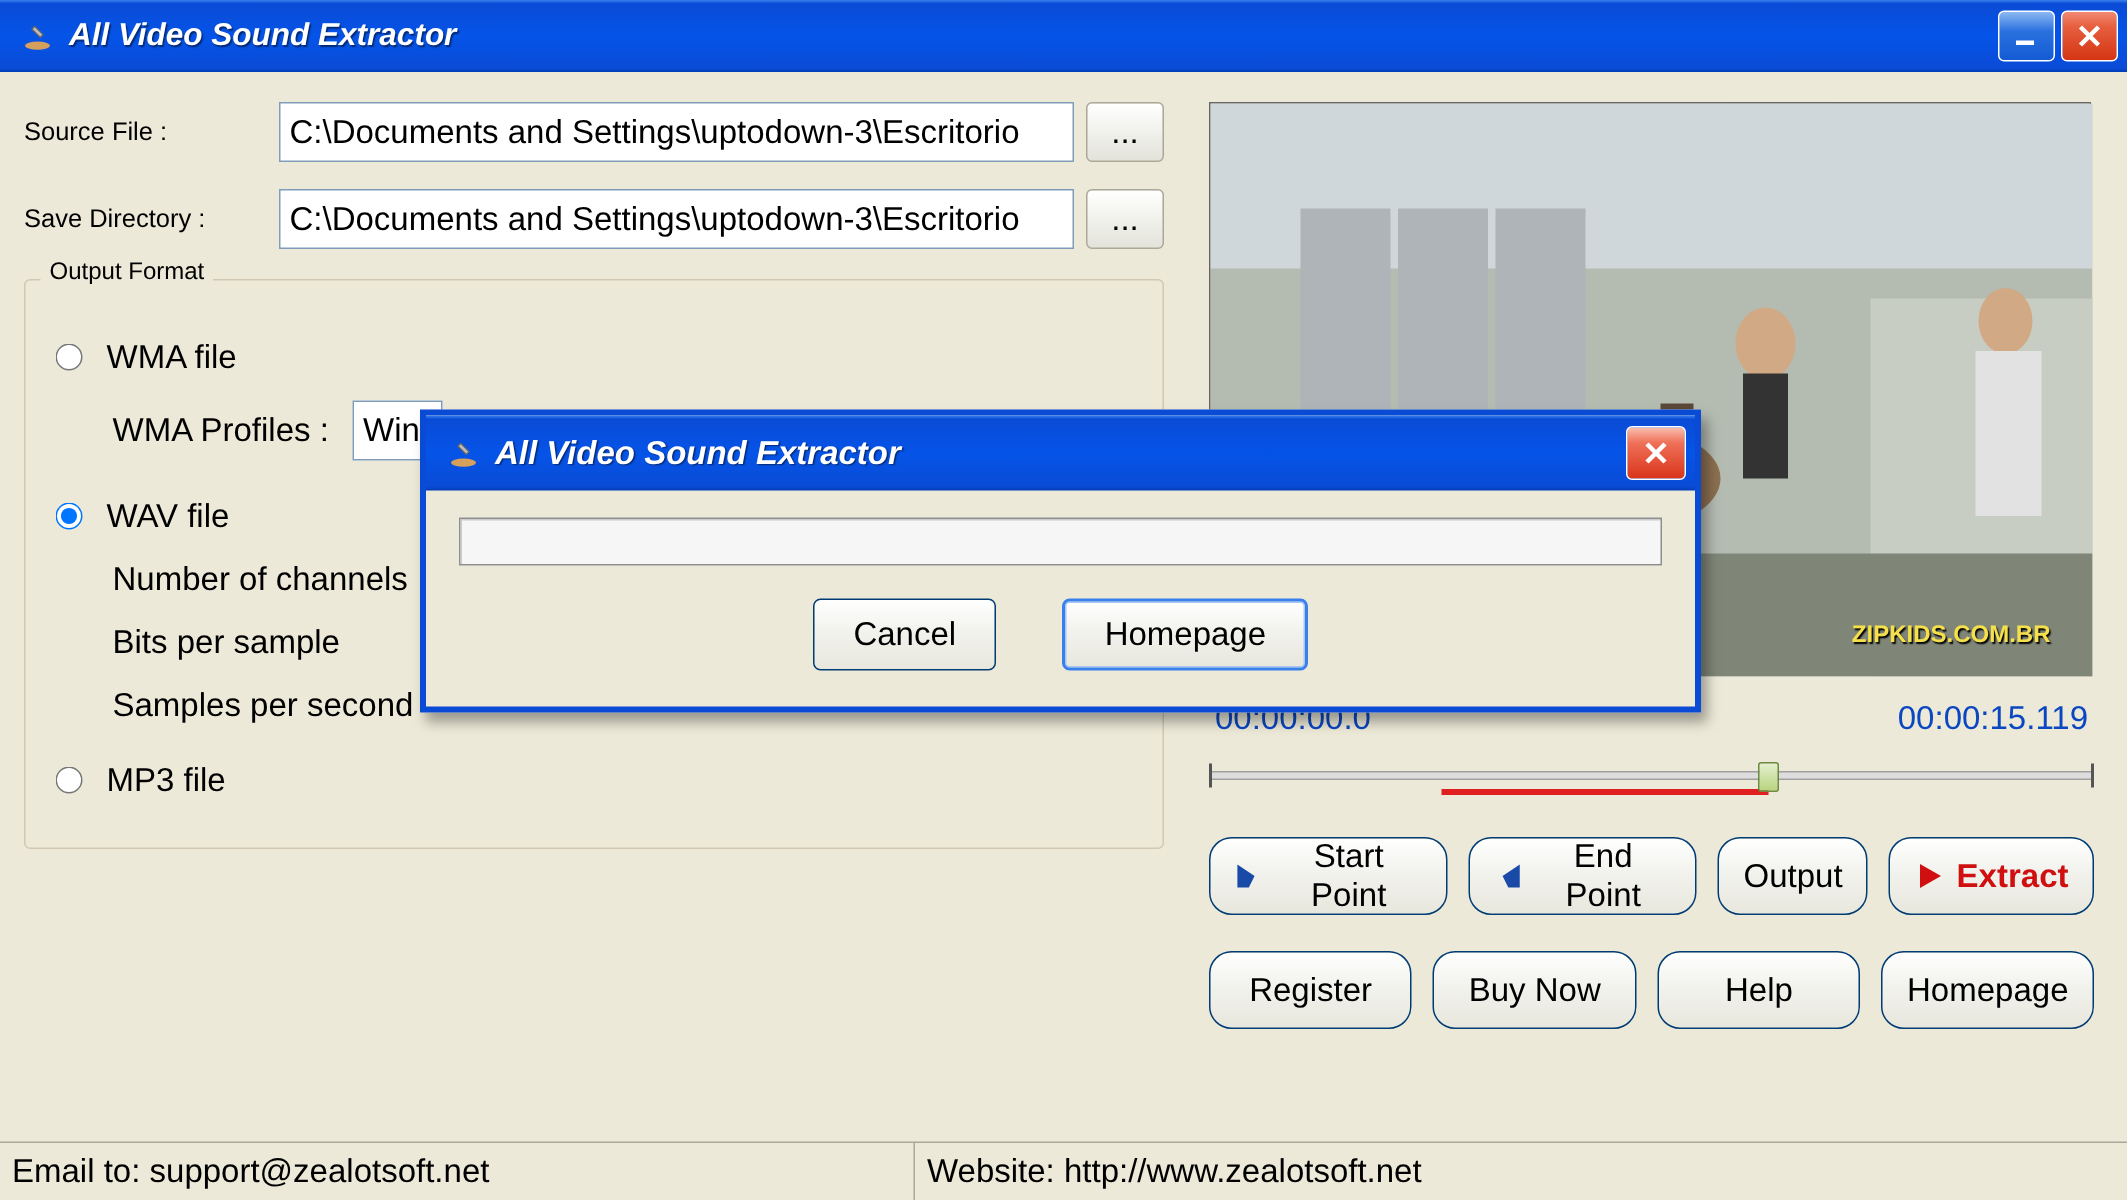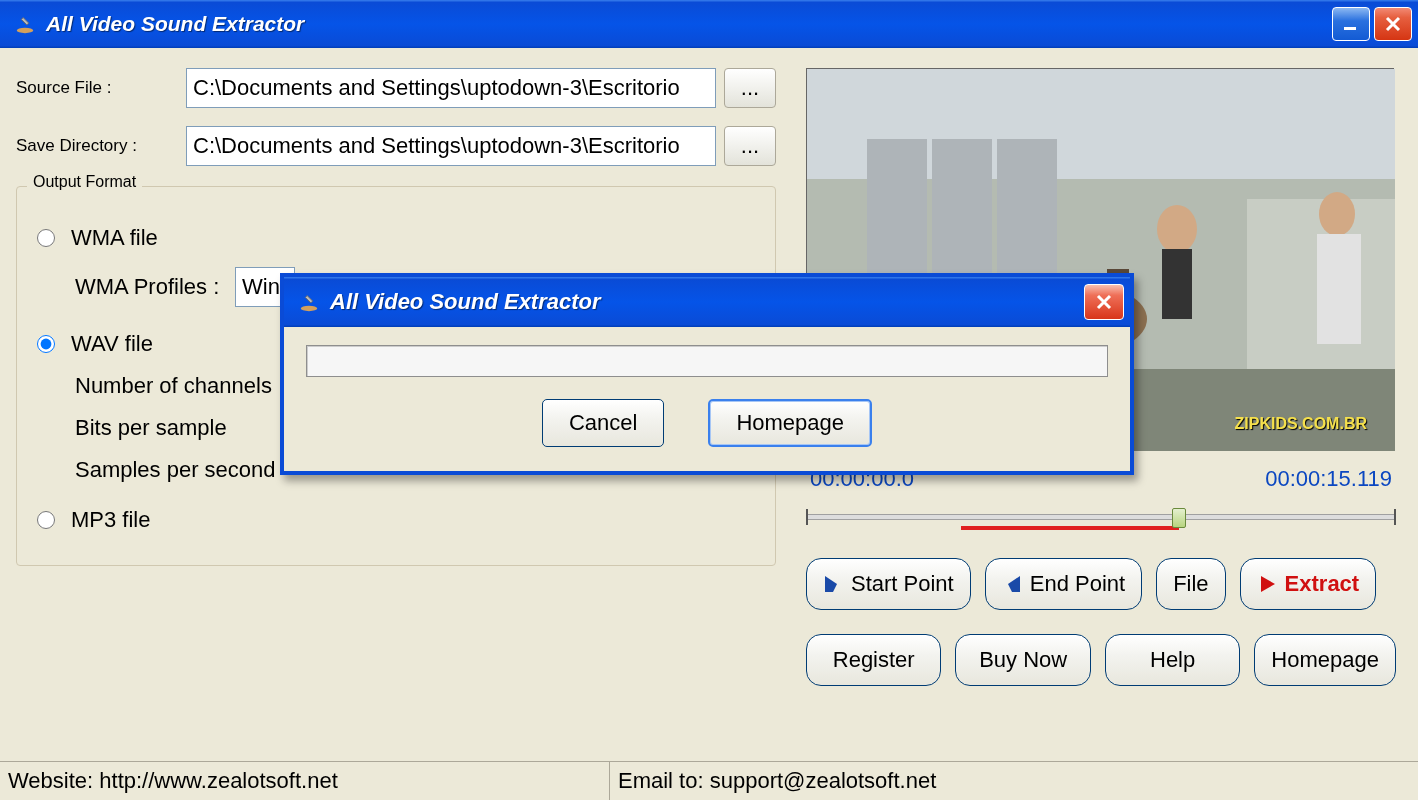--- a/index.html
+++ b/index.html
@@ -250,21 +250,21 @@
           </svg>
         <span>Start Point</span>
       </button>
       <button class="btn">
         <svg class="ic" viewBox="0 0 20 20">
             <path d="M18 2 L18 18 L10 18 L6 10 Z" fill="#1a4aa8"></path>
           </svg>
         <span>End Point</span>
       </button>
       <button class="btn">
-          <span>File</span>
+          <span>Output</span>
         </button>
       <button class="btn">
         <svg class="ic" viewBox="0 0 20 20">
             <path d="M4 2 L18 10 L4 18 Z" fill="#d01010"></path>
           </svg>
         <span class="extract-label">Extract</span>
       </button>
     </div>
 
     <div class="btnrow">
@@ -278,22 +278,22 @@
           <span>Help</span>
         </button>
       <button class="btn" style="flex:1;justify-content:center">
           <span>Homepage</span>
         </button>
     </div>
   </div>
 </div>
 
 <div class="footer">
+  <div class="cell">Email to: support@zealotsoft.net</div>
   <div class="cell">Website: http://www.zealotsoft.net</div>
-  <div class="cell">Email to: support@zealotsoft.net</div>
 </div>
 
 <div class="dialog">
   <div class="titlebar">
     <svg class="icon" viewBox="0 0 24 24">
         <ellipse cx="12" cy="19" rx="9" ry="3" fill="#d4a05c"></ellipse>
         <path d="M10 5 L16 11 L14 13 L8 7 Z" fill="#bbb" stroke="#666"></path>
       </svg>
     <span>All Video Sound Extractor</span>
     <span class="spacer"></span>

